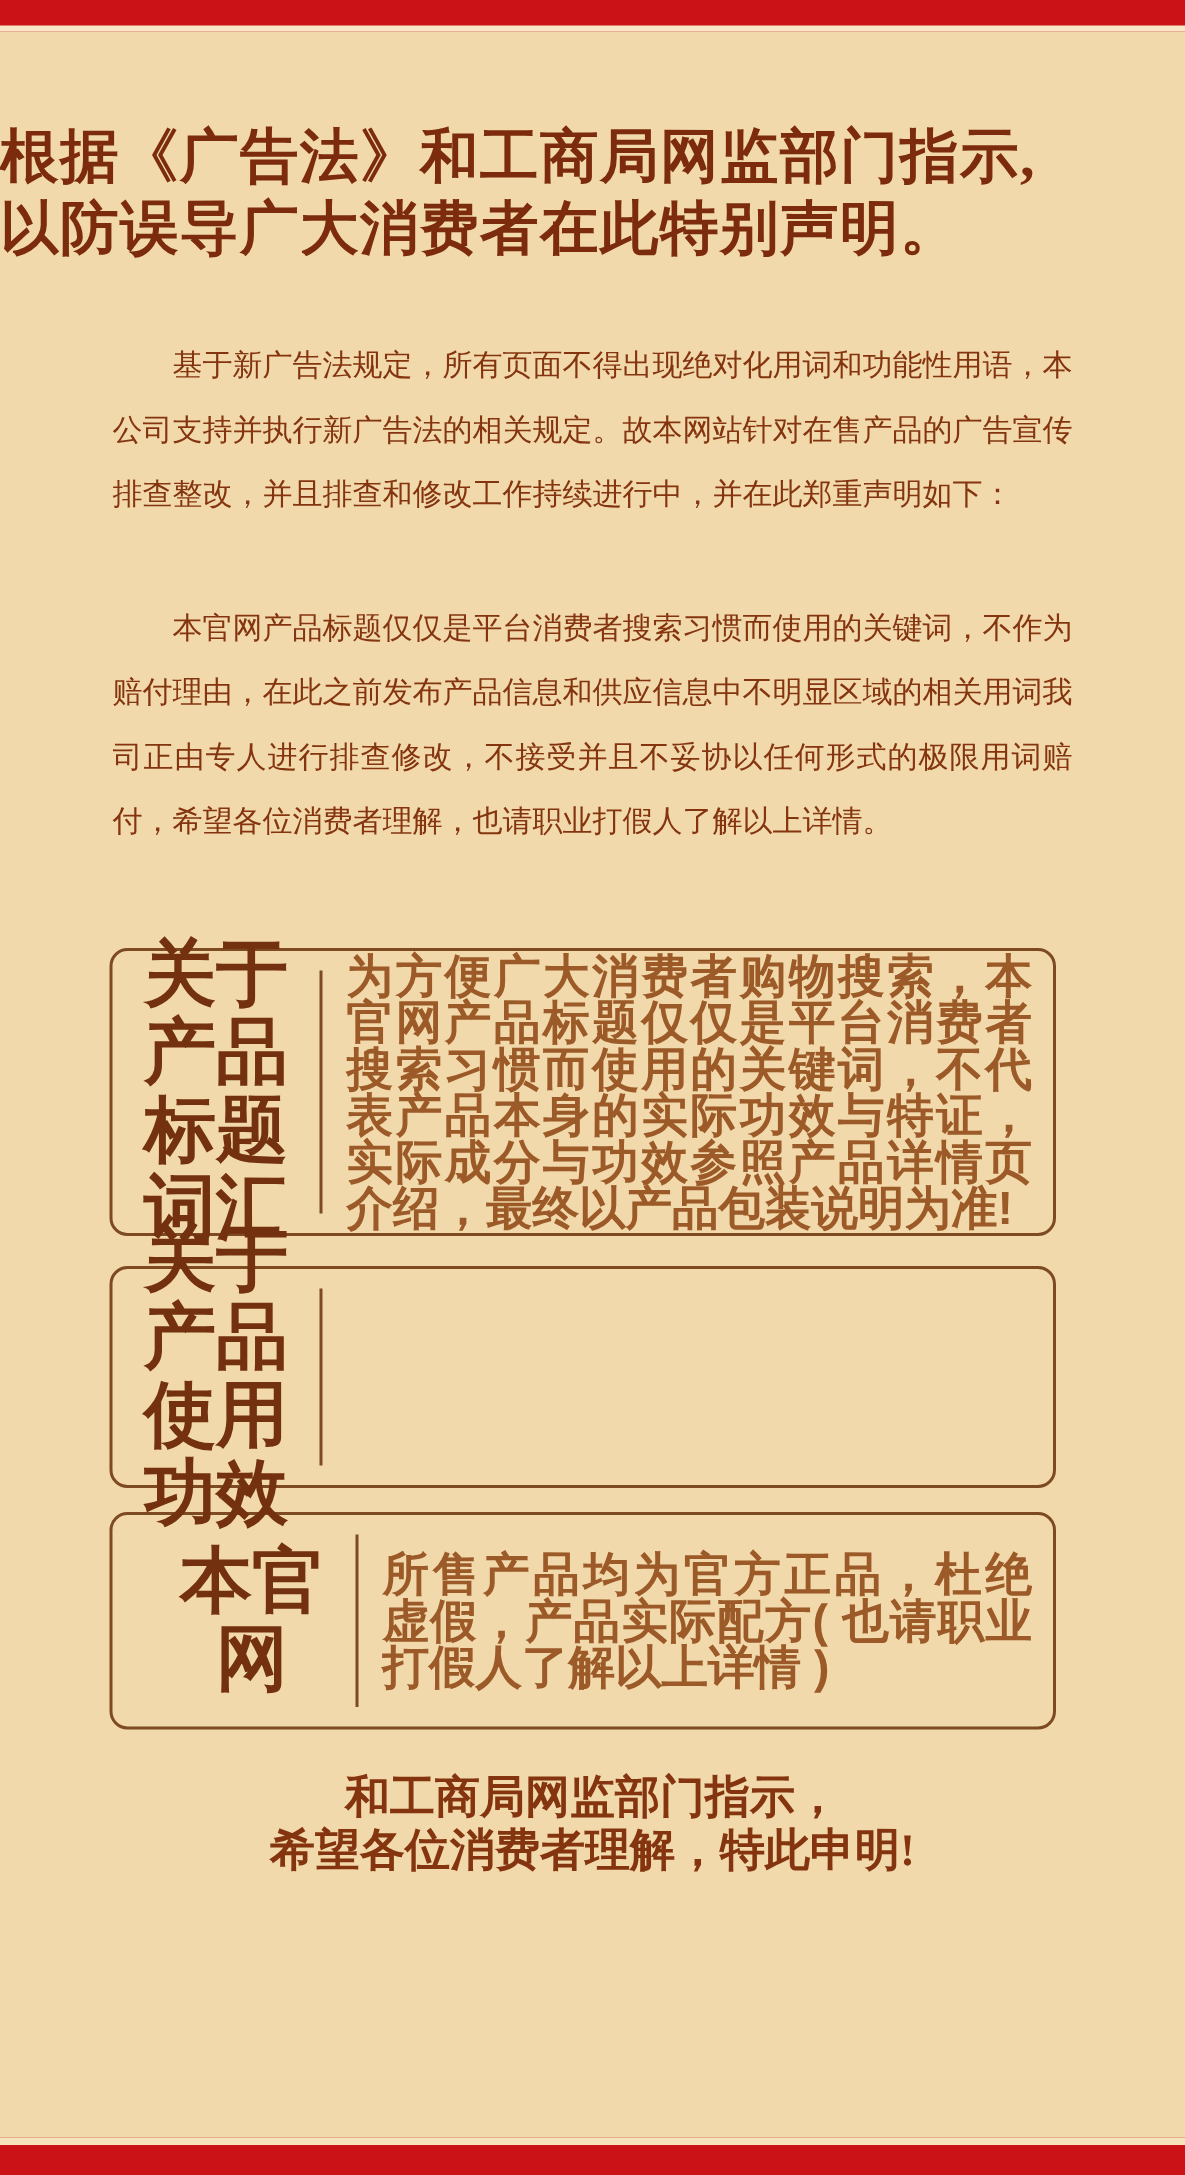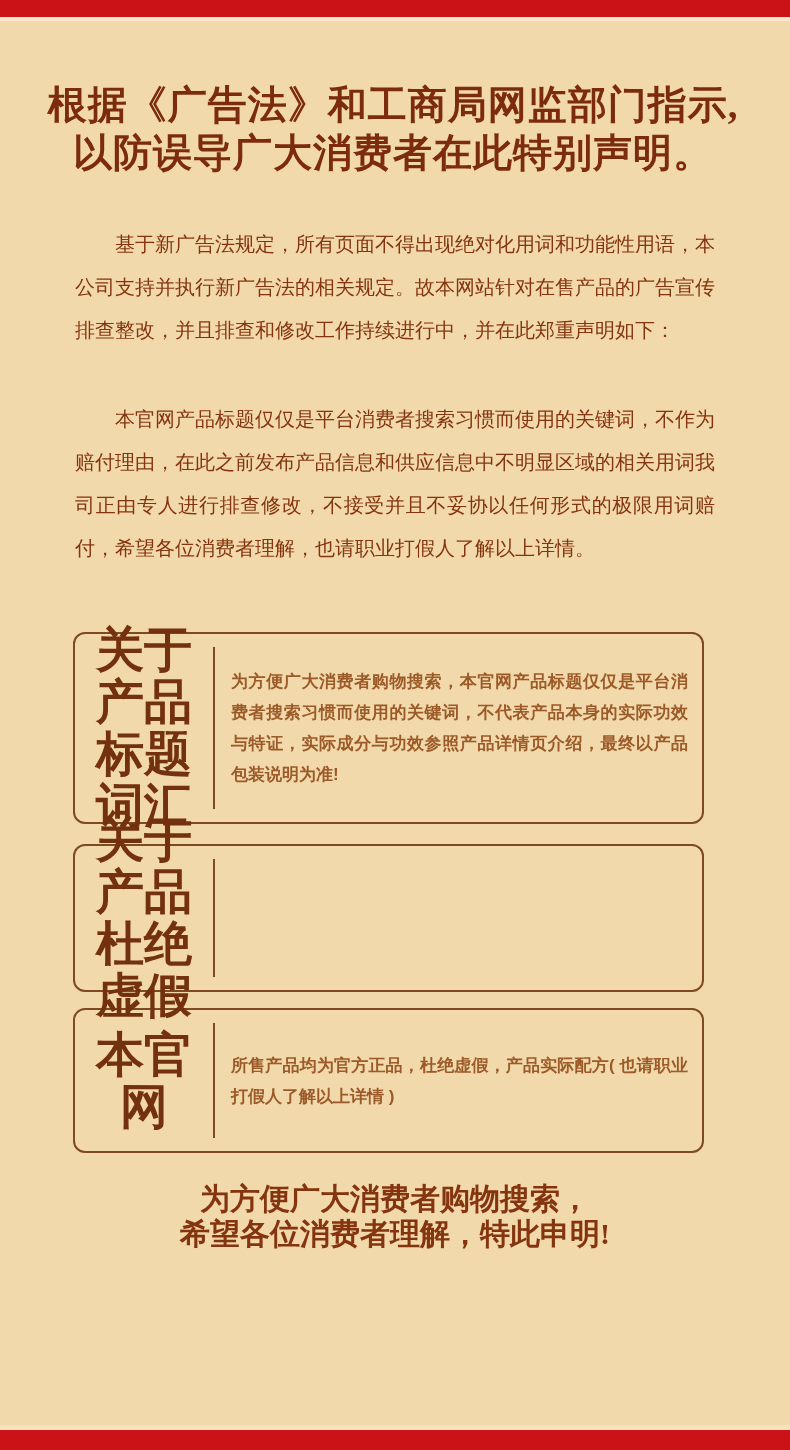--- a/index.html
+++ b/index.html
@@ -14,21 +14,20 @@
     background: #f2d9ab;
     overflow: hidden;
   }
   .top-bar {
     height: 17px;
     background: #cb1317;
     border-bottom: 4px solid #f7e7c8;
   }
   .title {
     margin: 60px 4px 0 0;
-    text-align: center;
     font-weight: bold;
     font-size: 39px;
     line-height: 48px;
     color: #7c2c0d;
     letter-spacing: 1px;
   }
   .para {
     width: 640px;
     margin: 46px auto 0 auto;
     font-size: 20px;
@@ -42,41 +41,41 @@
     box-sizing: border-box;
     width: 631px;
     margin-left: 73px;
     border: 2px solid #7d4a22;
     border-radius: 12px;
     display: flex;
     align-items: center;
   }
   .box-1 { height: 192px; margin-top: 62px; }
   .box-2 { height: 148px; margin-top: 20px; }
-  .box-3 { height: 145px; margin-top: 16px; }
+  .box-3 { height: 145px; margin-top: 16px; padding-left: 24px; }
   .box-label {
     flex: 0 0 138px;
     text-align: center;
     font-weight: bold;
     font-size: 48px;
     line-height: 52px;
     color: #733110;
   }
   .box-divider {
     width: 2px;
     align-self: stretch;
     margin: 13px 0;
     background: #7d4a22;
   }
   .box-text {
     flex: 1;
     padding: 0 14px 0 16px;
     font-family: "Liberation Sans", "DejaVu Sans", sans-serif;
     font-weight: bold;
-    font-size: 17px;
+    font-size: 31px;
     line-height: 31px;
     color: #9b5a28;
     text-align: justify;
     text-justify: inter-ideograph;
   }
   .footer {
     margin-top: 28px;
     text-align: center;
     font-weight: bold;
     font-size: 30px;
@@ -114,33 +113,33 @@
       <div>关于产品</div>
       <div>标题词汇</div>
     </div>
     <div class="box-divider"></div>
     <div class="box-text">为方便广大消费者购物搜索，本官网产品标题仅仅是平台消费者搜索习惯而使用的关键词，不代表产品本身的实际功效与特证，实际成分与功效参照产品详情页介绍，最终以产品包装说明为准!</div>
   </div>
 
   <div class="box box-2">
     <div class="box-label">
       <div>关于产品</div>
-      <div>杜绝虚假</div>
+      <div>使用功效</div>
     </div>
     <div class="box-divider"></div>
   </div>
 
   <div class="box box-3">
     <div class="box-label">
       <div>本官网</div>
     </div>
     <div class="box-divider"></div>
     <div class="box-text">所售产品均为官方正品，杜绝虚假，产品实际配方( 也请职业打假人了解以上详情 )</div>
   </div>
 
   <div class="footer">
-    <div>为方便广大消费者购物搜索，</div>
+    <div>和工商局网监部门指示，</div>
     <div>希望各位消费者理解，特此申明!</div>
   </div>
 
   <div class="bottom-bar"></div>
 
 </div>
 
 </body></html>

